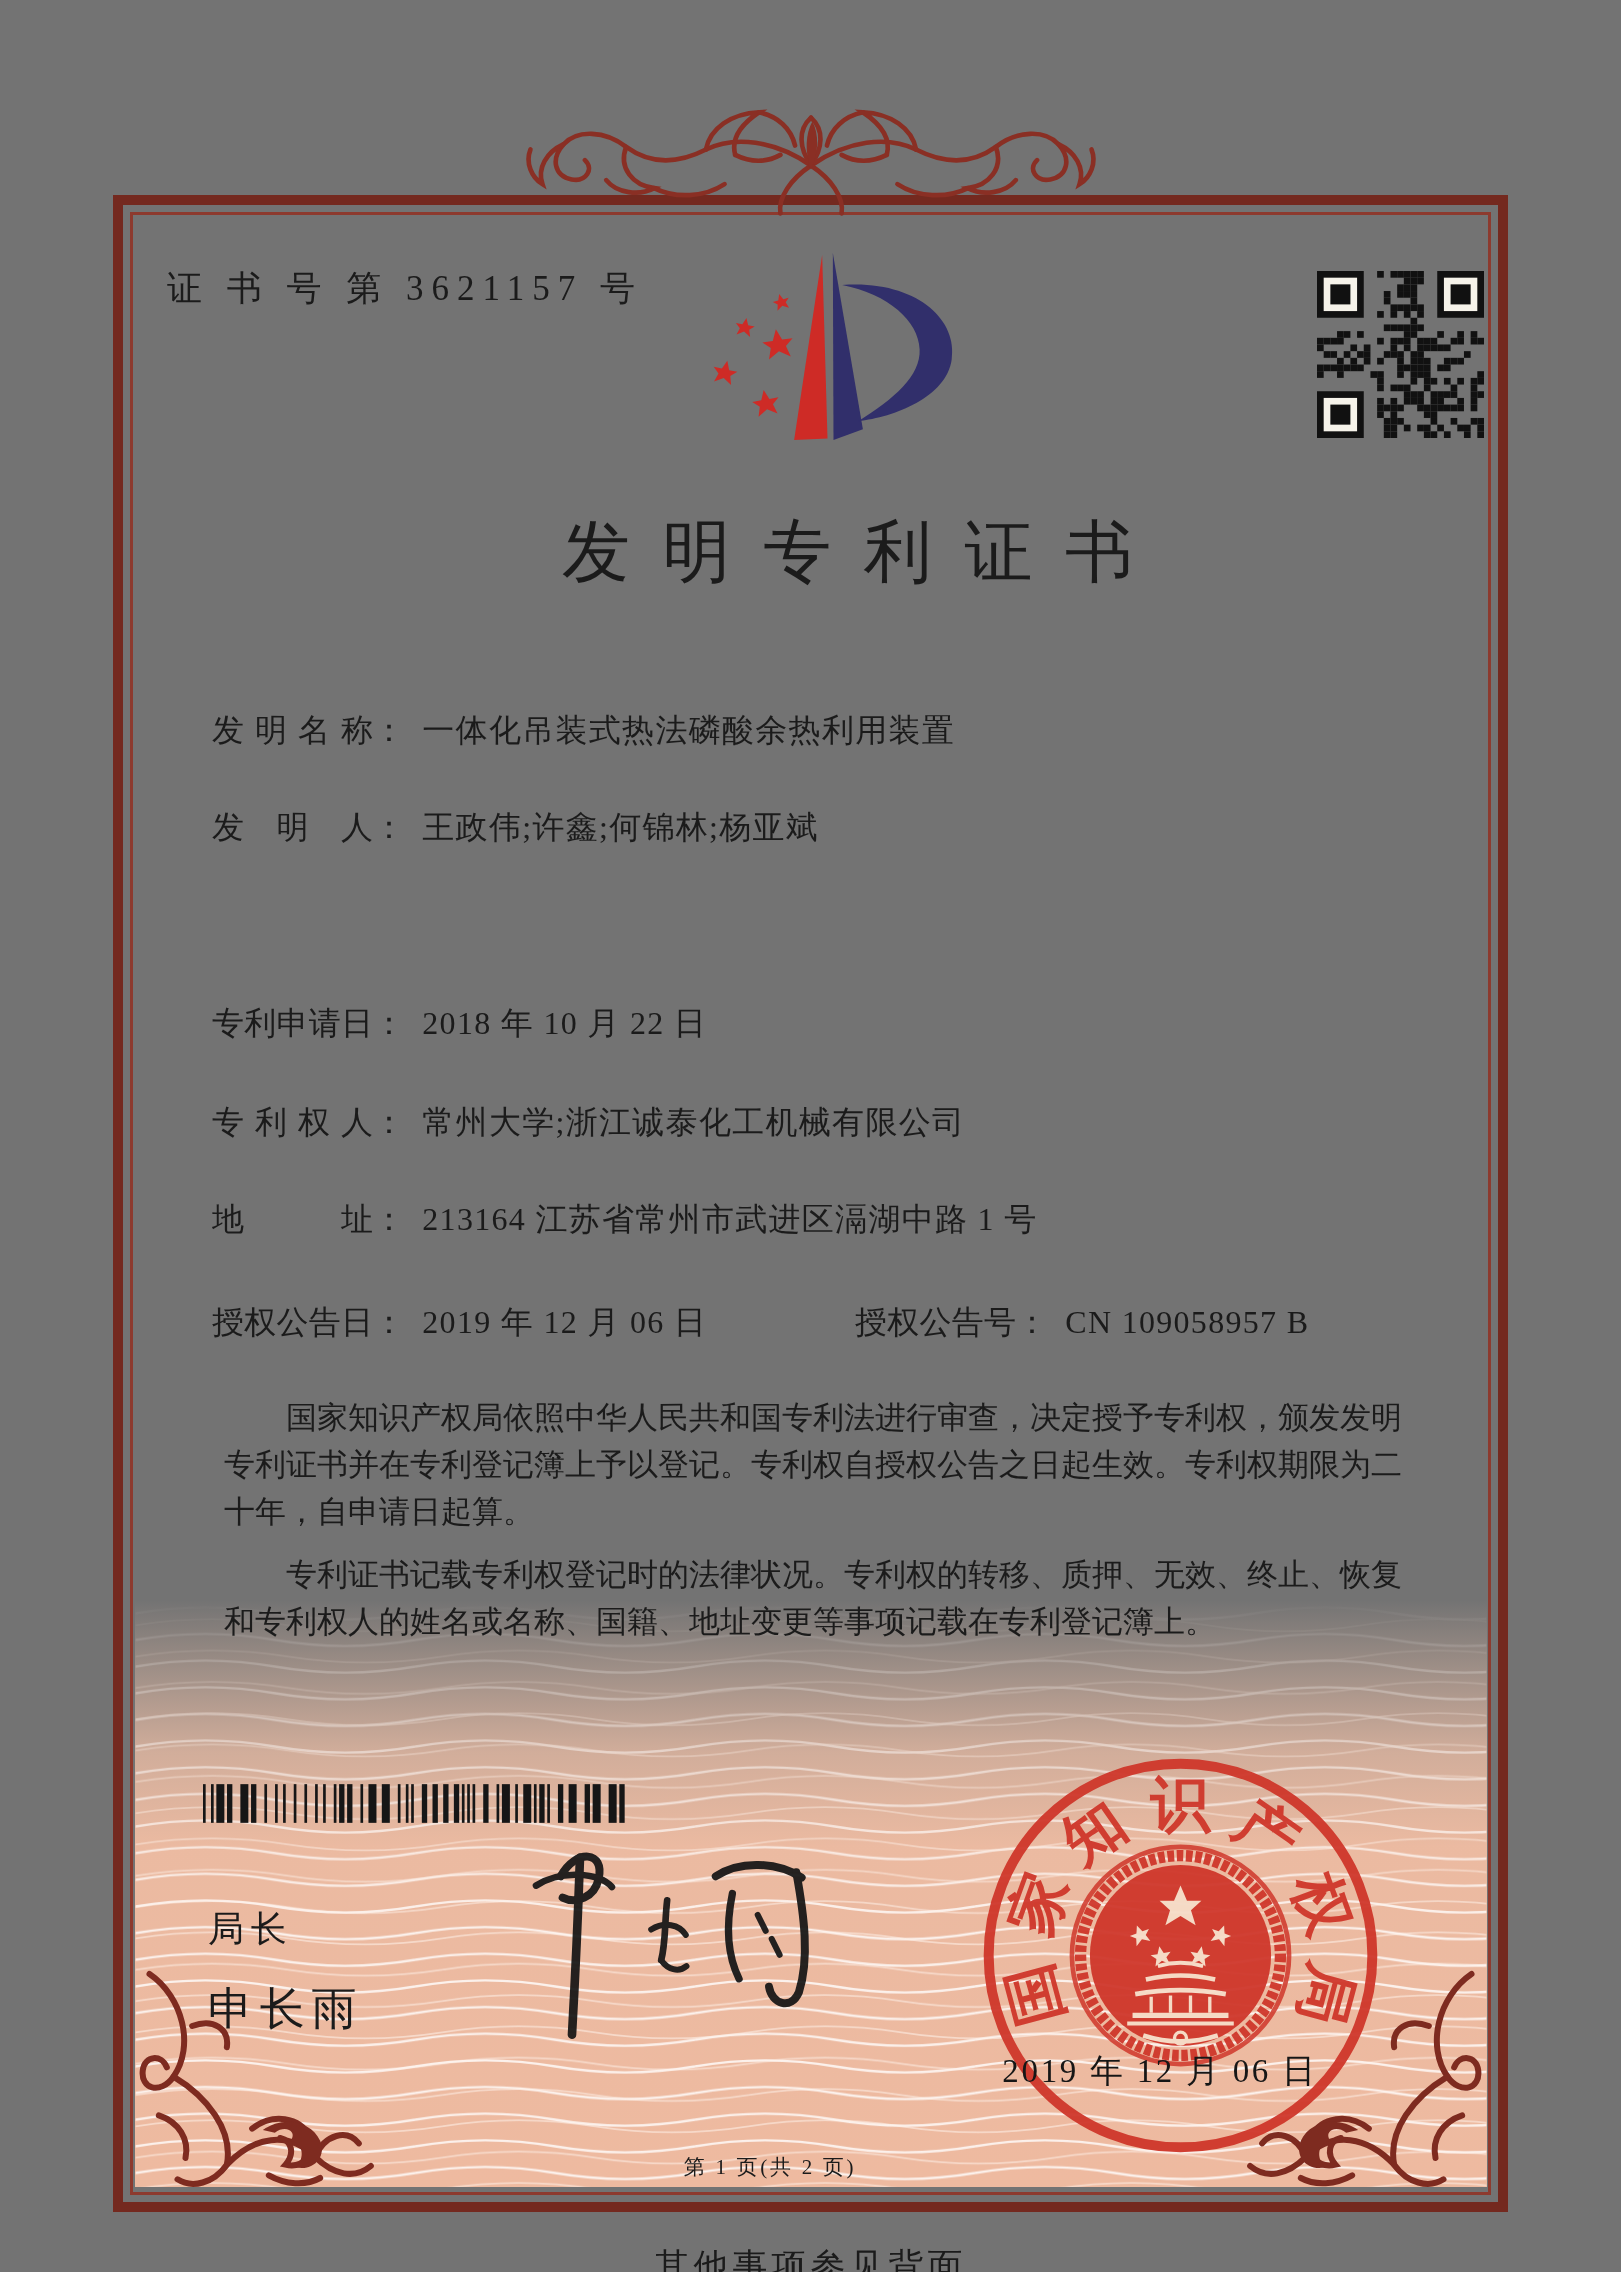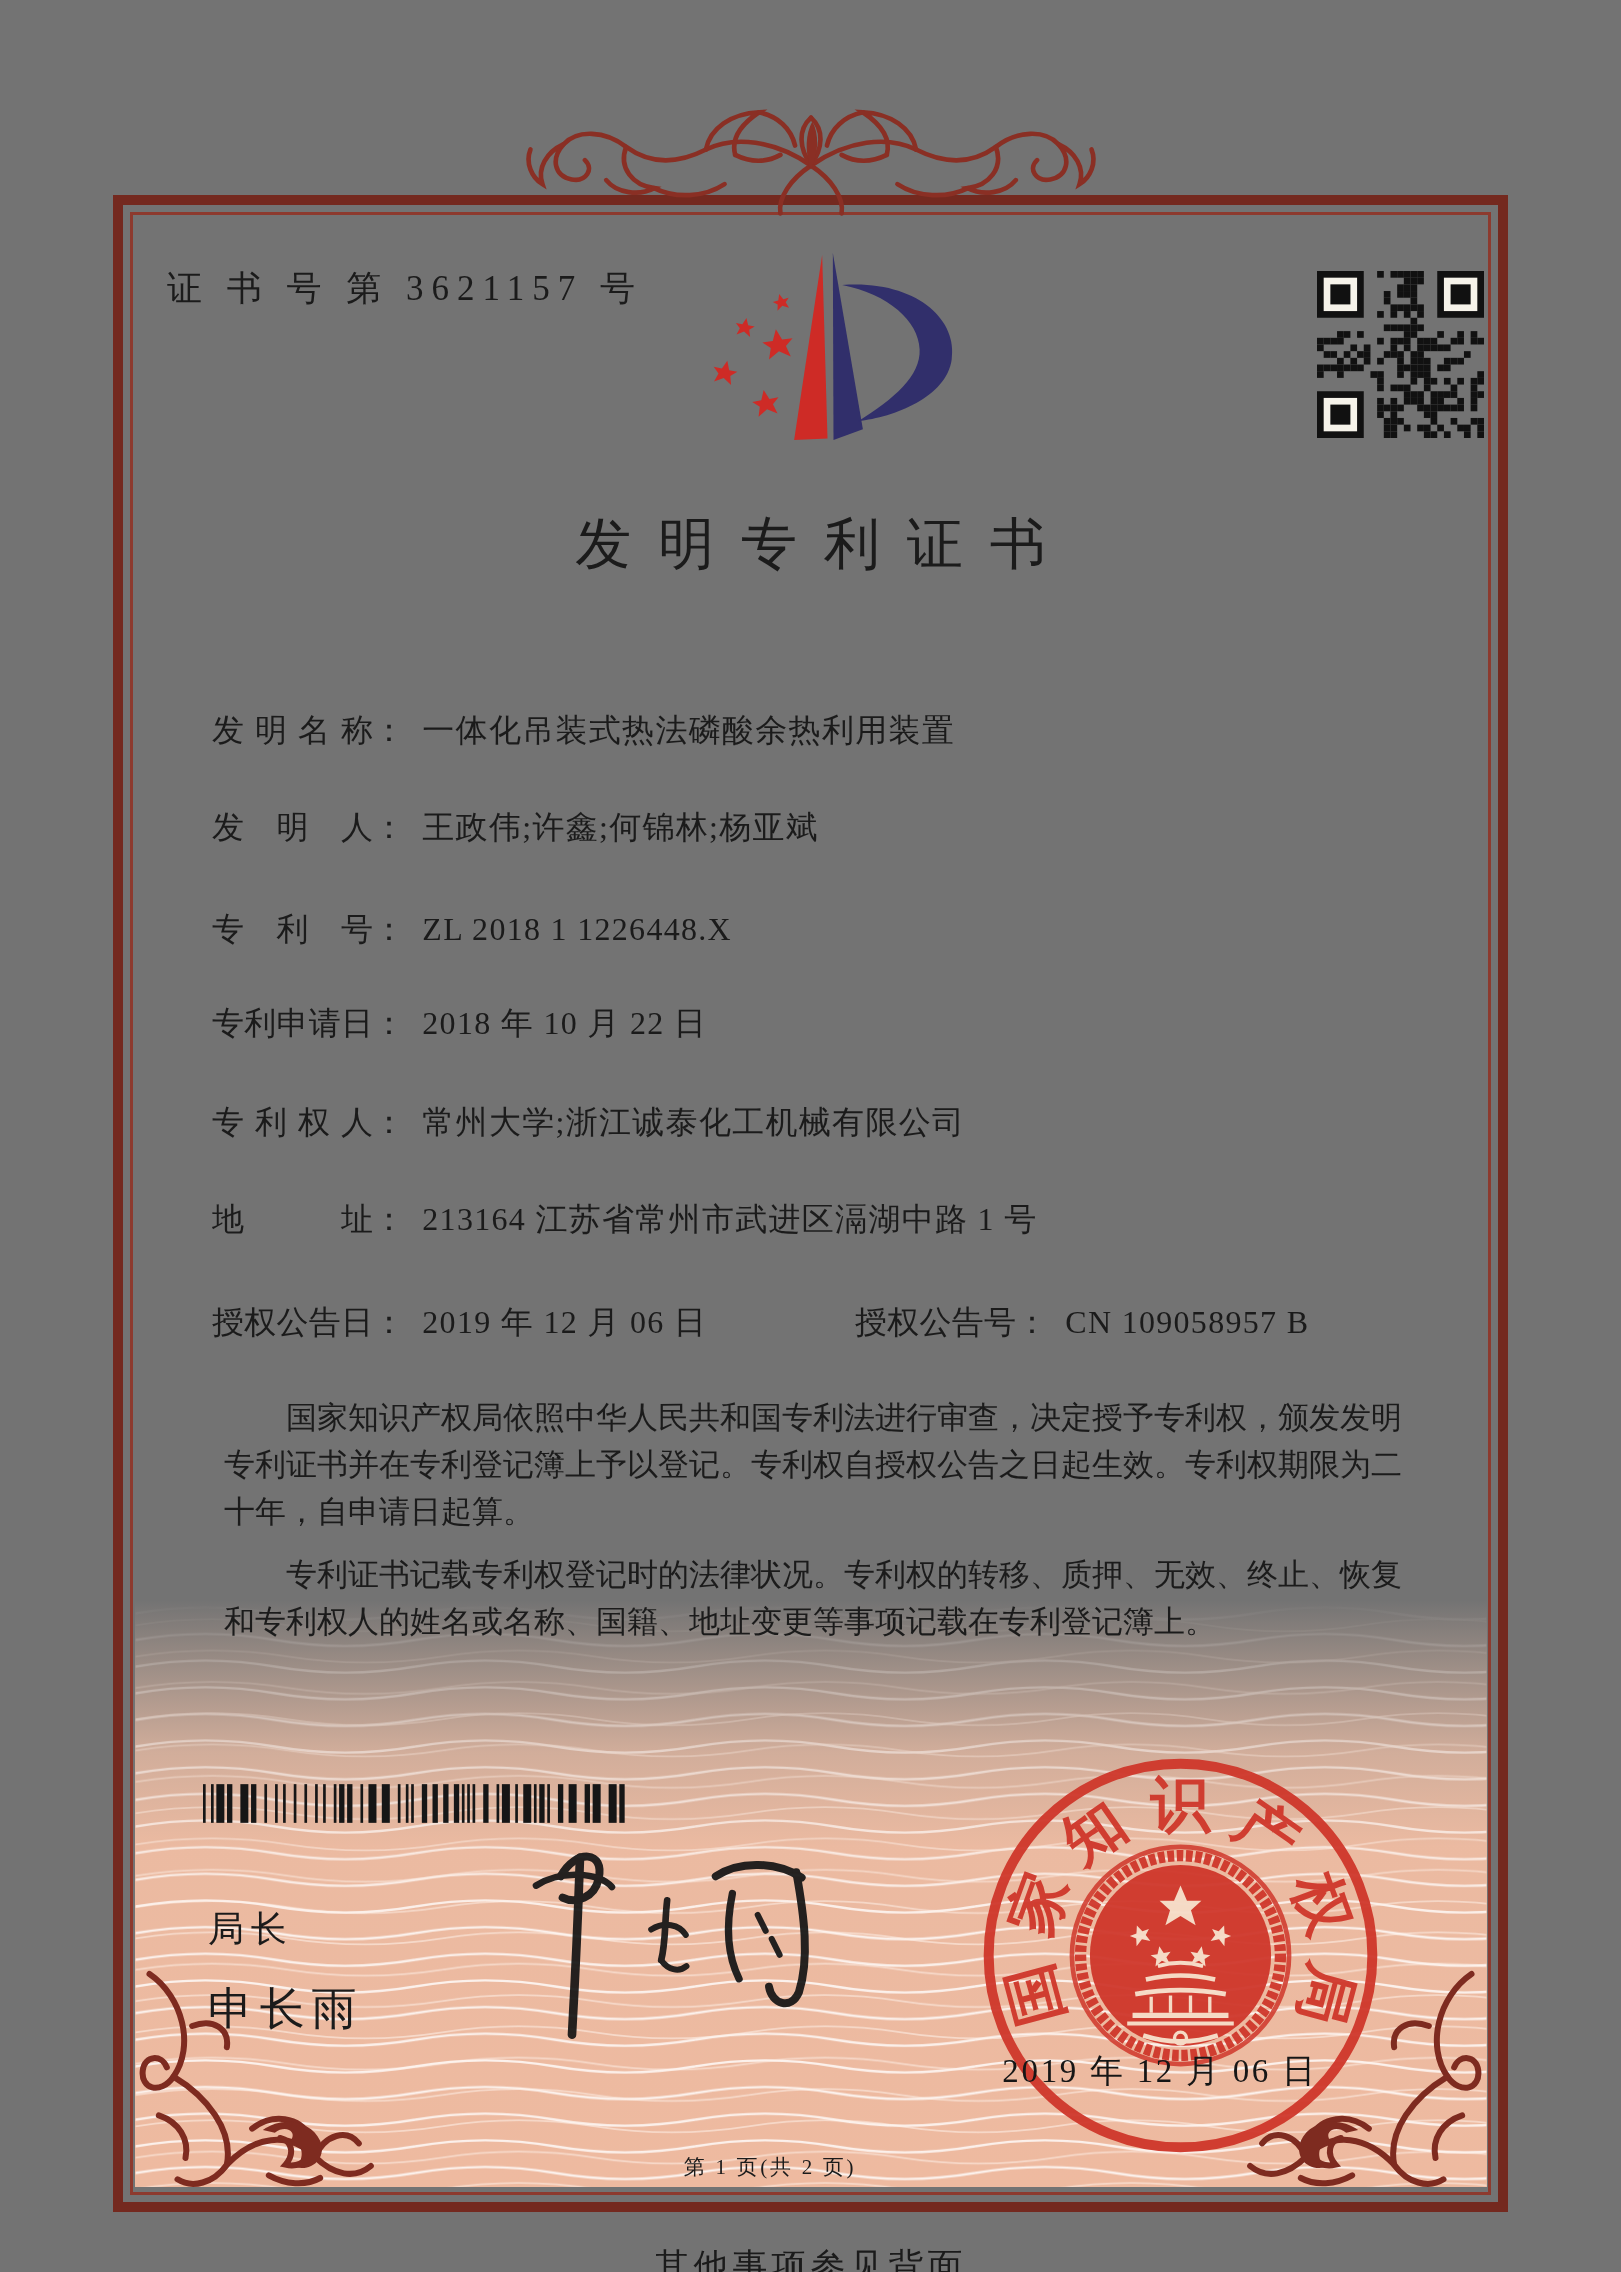--- a/index.html
+++ b/index.html
@@ -28,22 +28,22 @@
       rgba(241,193,168,.75) 26%,
       rgba(240,189,163,.96) 42%,
       rgba(238,186,160,1) 100%);
     z-index:2;
   }
   .pink-zone svg{position:absolute;left:0;top:0;}
   
   .cert-no{left:167px;top:265px;font-size:35px;letter-spacing:8px;z-index:3;}
   .title{
     left:113px;top:507px;width:1395px;text-align:center;
-    font-size:56px;letter-spacing:.48em;text-indent:.48em;
-    font-weight:400;z-index:3;
+    font-size:68px;letter-spacing:.48em;text-indent:.48em;
+    font-weight:400;z-index:3;padding-left:37px;
   }
   .field-row{left:212px;font-size:32px;z-index:3;white-space:nowrap;}
   .flabel{display:inline-block;width:161px;text-align:justify;text-align-last:justify;vertical-align:bottom;}
   .fcolon{display:inline-block;}
   .fvalue{margin-left:17.3px;letter-spacing:1.3px;}
   .grant-right{position:absolute;left:643px;top:0;white-space:nowrap;}
   .notice{left:208px;top:1378px;width:1210px;font-size:31px;line-height:47px;
     text-align:justify;z-index:3;}
   .notice p{margin:16px;text-indent:2em;}
   
@@ -325,23 +325,20 @@
     </svg>
 
   <div class="abs title">发明专利证书</div>
 
   <div class="abs field-row" style="top:709px">
     <span class="flabel">发明名称</span><span class="fcolon">：</span><span class="fvalue">一体化吊装式热法磷酸余热利用装置</span>
   </div>
   <div class="abs field-row" style="top:806px">
     <span class="flabel">发明人</span><span class="fcolon">：</span><span class="fvalue">王政伟;许鑫;何锦林;杨亚斌</span>
   </div>
-  <div class="abs field-row" style="top:908px">
-    <span class="flabel">专利号</span><span class="fcolon">：</span><span class="fvalue">ZL 2018 1 1226448.X</span>
-  </div>
   <div class="abs field-row" style="top:1002px">
     <span class="flabel">专利申请日</span><span class="fcolon">：</span><span class="fvalue">2018 年 10 月 22 日</span>
   </div>
   <div class="abs field-row" style="top:1101px">
     <span class="flabel">专利权人</span><span class="fcolon">：</span><span class="fvalue">常州大学;浙江诚泰化工机械有限公司</span>
   </div>
   <div class="abs field-row" style="top:1198px">
     <span class="flabel">地址</span><span class="fcolon">：</span><span class="fvalue">213164 江苏省常州市武进区滆湖中路 1 号</span>
   </div>
 

